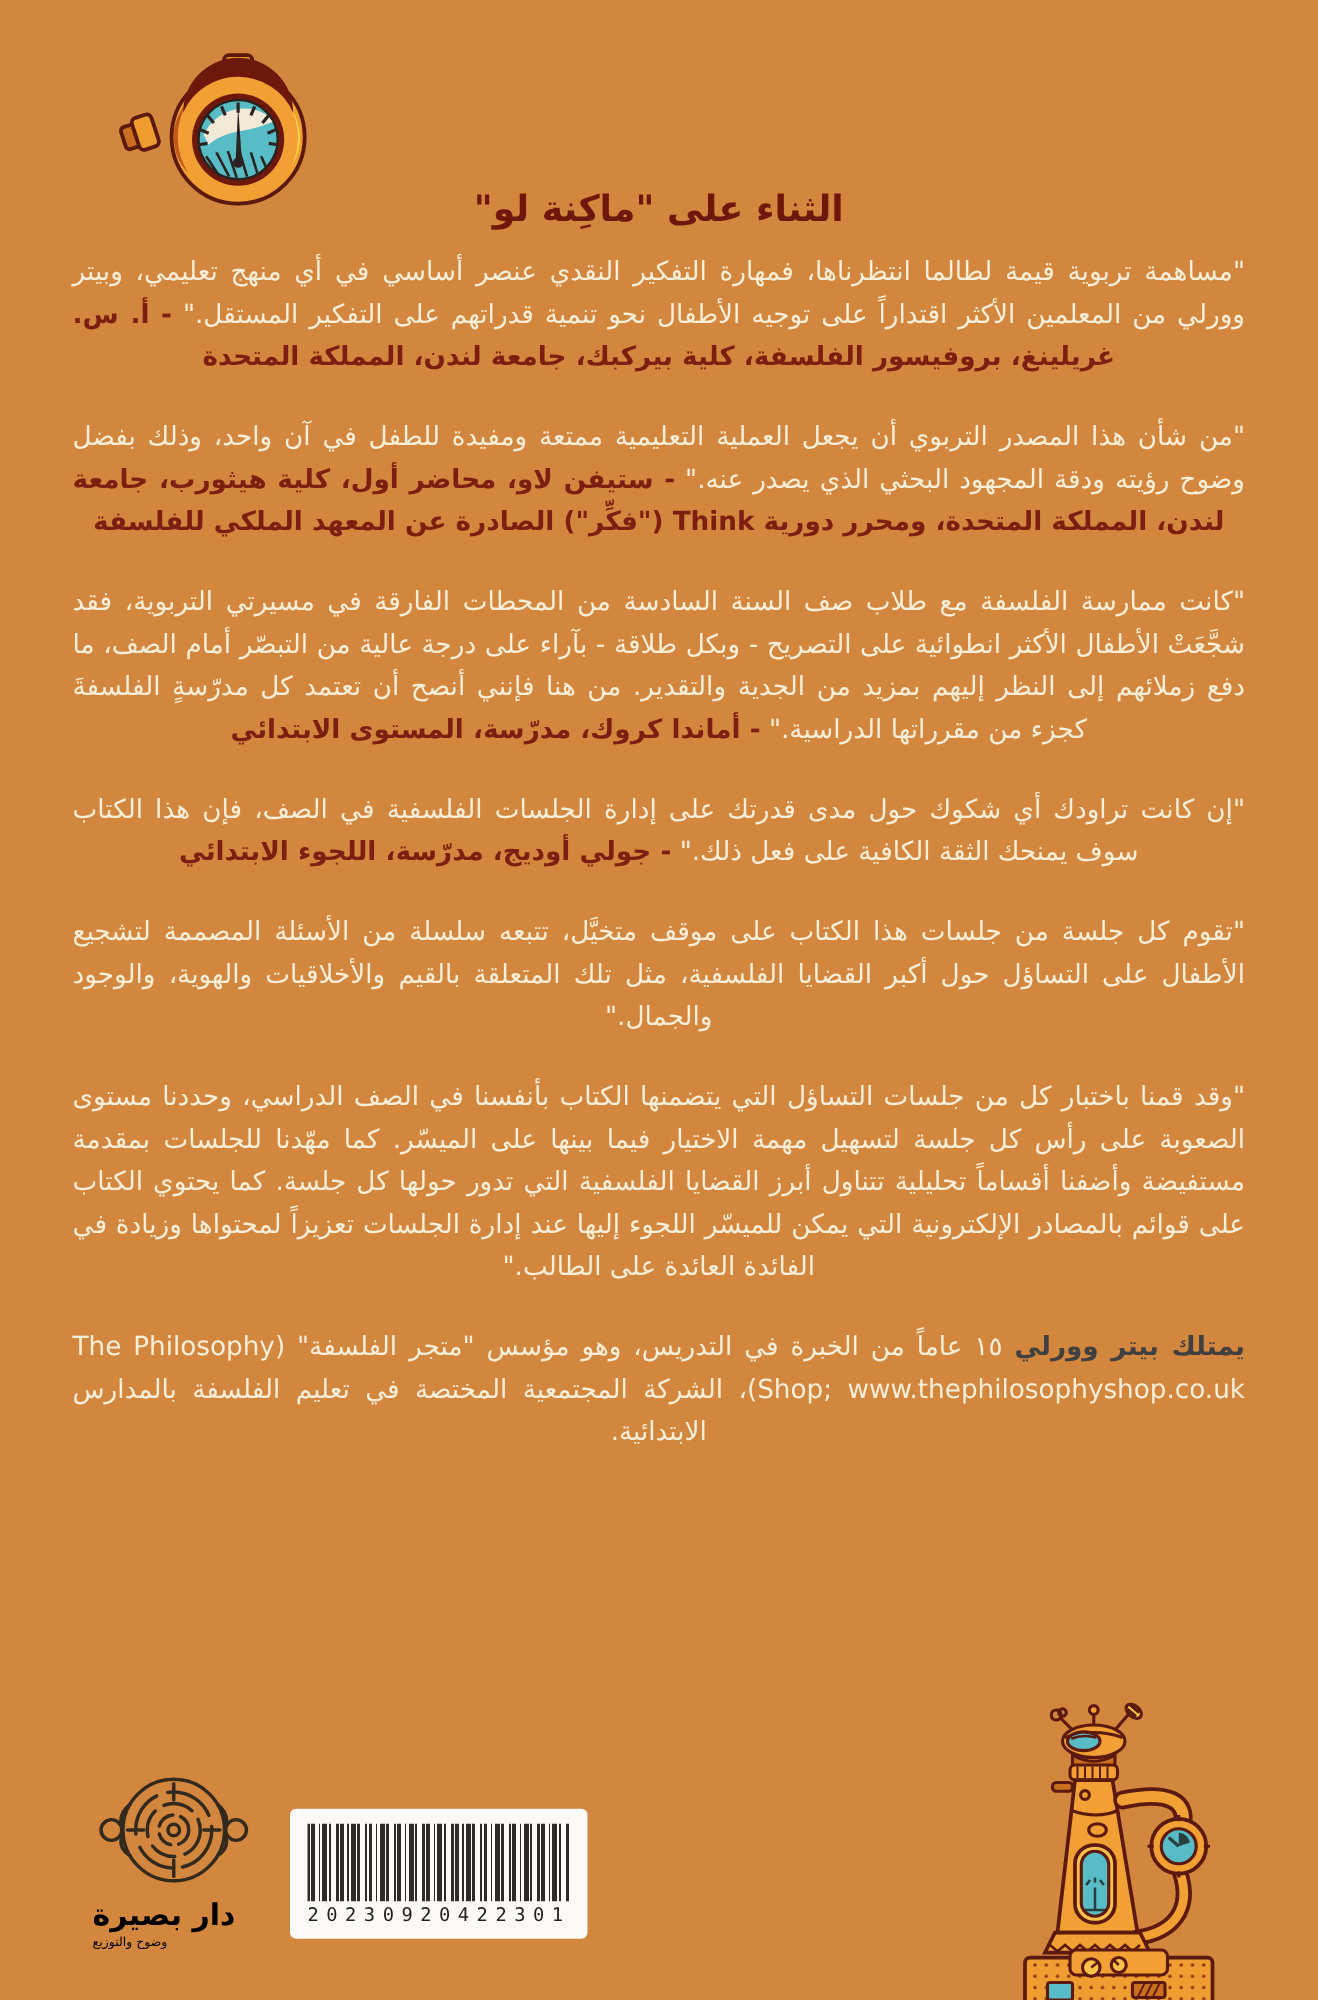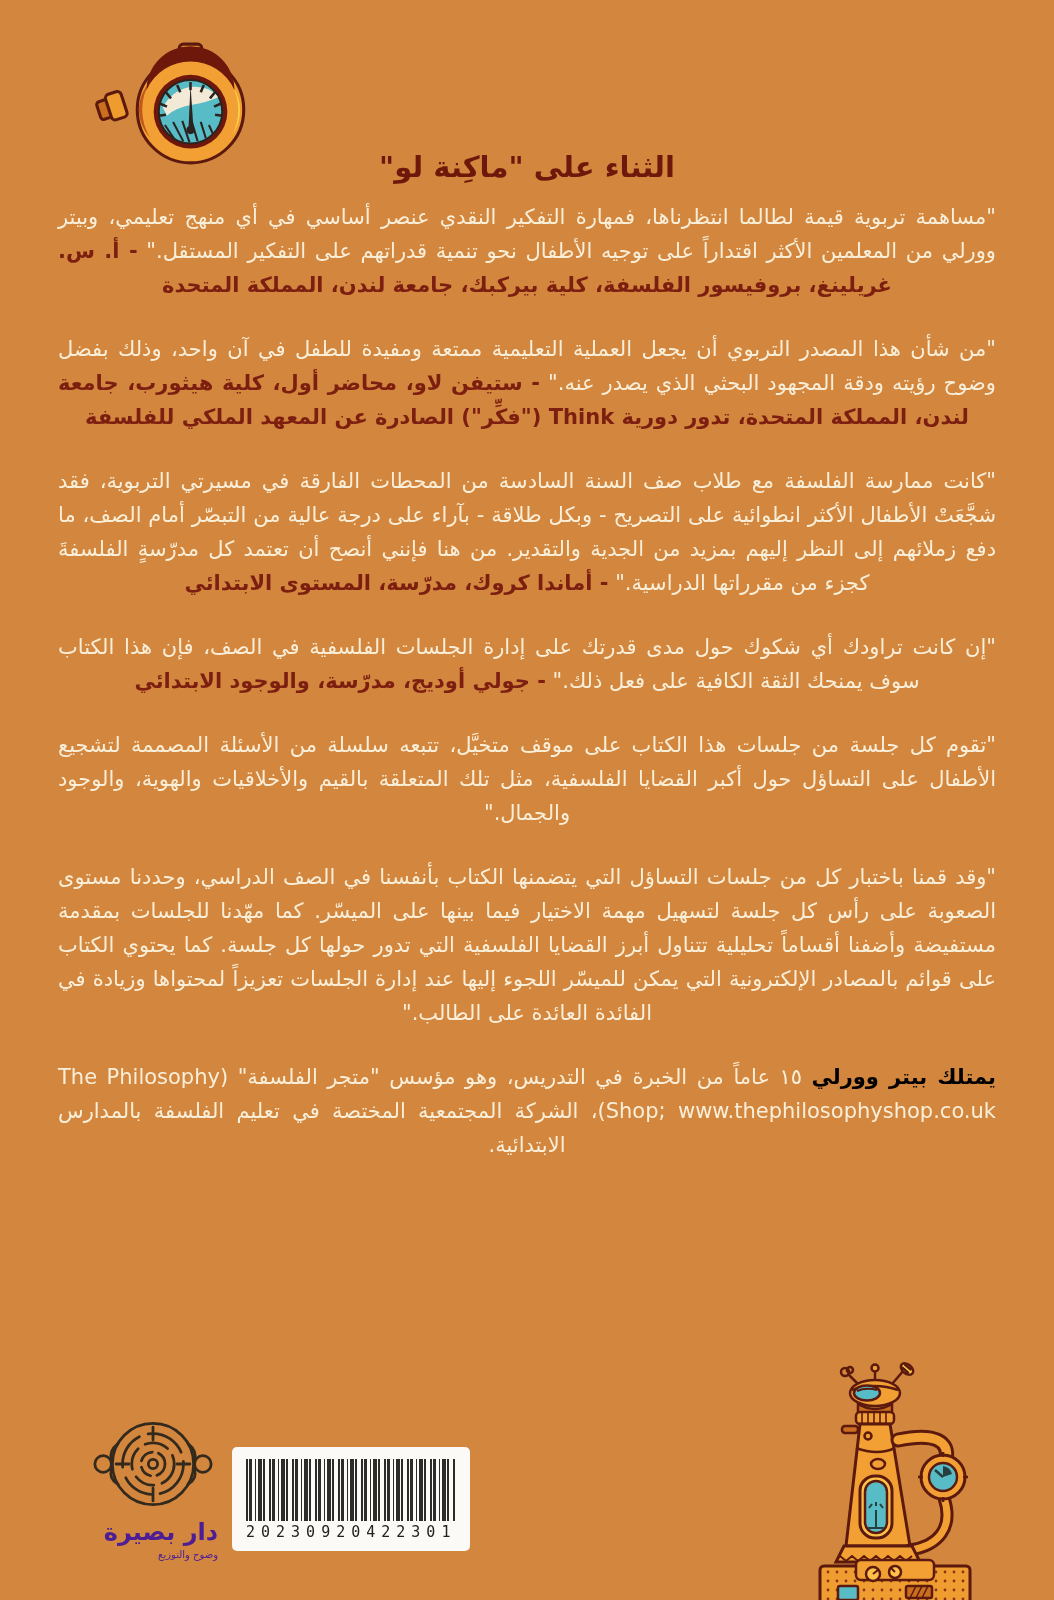--- a/index.html
+++ b/index.html
@@ -30,23 +30,23 @@
   .quote{
     color:#f9efd9;
     font-size:21px;
     line-height:34px;
     margin:0 0 30px 0;
     text-align:justify;
     text-align-last:center;
   }
   .quote .attr{color:#7d1f10;font-weight:bold;}
   .bio{margin-bottom:0;}
-  .bio .lead{color:#000000;font-weight:bold;}
+  .bio .lead{color:#404040;font-weight:bold;}
   
-  .publisher{position:absolute;left:74px;top:1416px;width:144px;text-align:right;color:#4c1d95;}
+  .publisher{position:absolute;left:74px;top:1416px;width:144px;text-align:left;color:#000000;}
   .publisher .name{font-size:24px;font-weight:bold;margin-top:2px;font-family:"DejaVu Sans",sans-serif;}
   .publisher .tagline{font-size:10px;margin-top:3px;letter-spacing:1px;}
   .barcode{
     position:absolute;left:232px;top:1447px;width:238px;height:104px;
     background:#fbfaf6;border-radius:5px;
     box-sizing:border-box;padding:12px 14px 0 14px;
     direction:ltr;text-align:center;
   }
   .barcode .bars{
     height:62px;width:100%;
@@ -115,25 +115,25 @@
 
     <path d="M103,88 L105,44 L108,88 Z" fill="#2b2320"></path>
     <circle cx="105" cy="88" r="4" fill="#2b2320"></circle>
   </svg>
 
   <div class="content">
     <h1 class="page-title">الثناء على "ماكِنة لو"</h1>
 
     <p class="quote"><span>"مساهمة تربوية قيمة لطالما انتظرناها، فمهارة التفكير النقدي عنصر أساسي في أي منهج تعليمي، وبيتر وورلي من المعلمين الأكثر اقتداراً على توجيه الأطفال نحو تنمية قدراتهم على التفكير المستقل." </span><span class="attr">- أ. س. غريلينغ، بروفيسور الفلسفة، كلية بيركبك، جامعة لندن، المملكة المتحدة</span></p>
 
-    <p class="quote"><span>"من شأن هذا المصدر التربوي أن يجعل العملية التعليمية ممتعة ومفيدة للطفل في آن واحد، وذلك بفضل وضوح رؤيته ودقة المجهود البحثي الذي يصدر عنه." </span><span class="attr">- ستيفن لاو، محاضر أول، كلية هيثورب، جامعة لندن، المملكة المتحدة، تدور دورية Think ("فكِّر") الصادرة عن المعهد الملكي للفلسفة</span></p>
+    <p class="quote"><span>"من شأن هذا المصدر التربوي أن يجعل العملية التعليمية ممتعة ومفيدة للطفل في آن واحد، وذلك بفضل وضوح رؤيته ودقة المجهود البحثي الذي يصدر عنه." </span><span class="attr">- ستيفن لاو، محاضر أول، كلية هيثورب، جامعة لندن، المملكة المتحدة، ومحرر دورية Think ("فكِّر") الصادرة عن المعهد الملكي للفلسفة</span></p>
 
     <p class="quote"><span>"كانت ممارسة الفلسفة مع طلاب صف السنة السادسة من المحطات الفارقة في مسيرتي التربوية، فقد شجَّعَتْ الأطفال الأكثر انطوائية على التصريح - وبكل طلاقة - بآراء على درجة عالية من التبصّر أمام الصف، ما دفع زملائهم إلى النظر إليهم بمزيد من الجدية والتقدير. من هنا فإنني أنصح أن تعتمد كل مدرّسةٍ الفلسفةَ كجزء من مقرراتها الدراسية." </span><span class="attr">- أماندا كروك، مدرّسة، المستوى الابتدائي</span></p>
 
-    <p class="quote"><span>"إن كانت تراودك أي شكوك حول مدى قدرتك على إدارة الجلسات الفلسفية في الصف، فإن هذا الكتاب سوف يمنحك الثقة الكافية على فعل ذلك." </span><span class="attr">- جولي أوديج، مدرّسة، والوجود الابتدائي</span></p>
+    <p class="quote"><span>"إن كانت تراودك أي شكوك حول مدى قدرتك على إدارة الجلسات الفلسفية في الصف، فإن هذا الكتاب سوف يمنحك الثقة الكافية على فعل ذلك." </span><span class="attr">- جولي أوديج، مدرّسة، اللجوء الابتدائي</span></p>
 
     <p class="quote"><span>"تقوم كل جلسة من جلسات هذا الكتاب على موقف متخيَّل، تتبعه سلسلة من الأسئلة المصممة لتشجيع الأطفال على التساؤل حول أكبر القضايا الفلسفية، مثل تلك المتعلقة بالقيم والأخلاقيات والهوية، والوجود والجمال."</span></p>
 
     <p class="quote"><span>"وقد قمنا باختبار كل من جلسات التساؤل التي يتضمنها الكتاب بأنفسنا في الصف الدراسي، وحددنا مستوى الصعوبة على رأس كل جلسة لتسهيل مهمة الاختيار فيما بينها على الميسّر. كما مهّدنا للجلسات بمقدمة مستفيضة وأضفنا أقساماً تحليلية تتناول أبرز القضايا الفلسفية التي تدور حولها كل جلسة. كما يحتوي الكتاب على قوائم بالمصادر الإلكترونية التي يمكن للميسّر اللجوء إليها عند إدارة الجلسات تعزيزاً لمحتواها وزيادة في الفائدة العائدة على الطالب."</span></p>
 
     <p class="quote bio"><span class="lead">يمتلك بيتر وورلي</span><span> ١٥ عاماً من الخبرة في التدريس، وهو مؤسس "متجر الفلسفة" (The Philosophy Shop; www.thephilosophyshop.co.uk)، الشركة المجتمعية المختصة في تعليم الفلسفة بالمدارس الابتدائية.</span></p>
   </div>
 
   <div class="publisher">
     <svg width="130" height="96" viewBox="0 0 140 104" aria-hidden="true">

